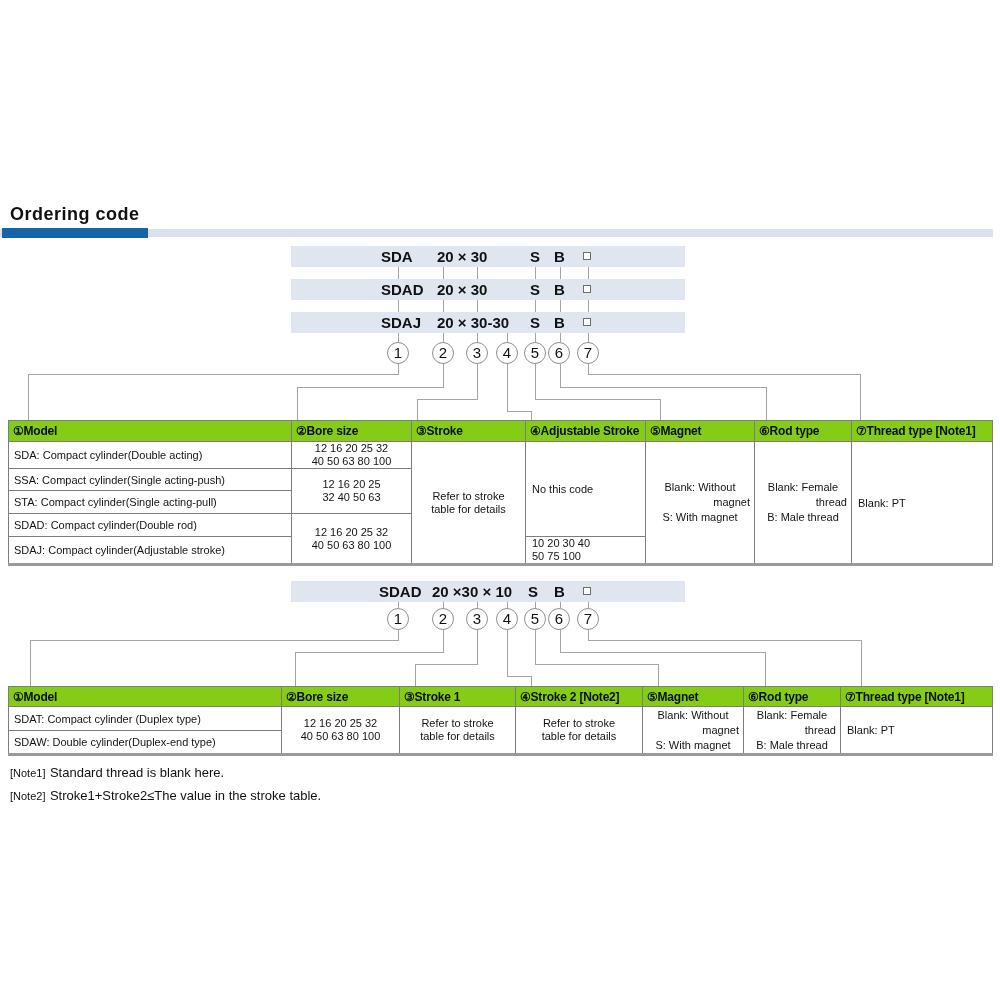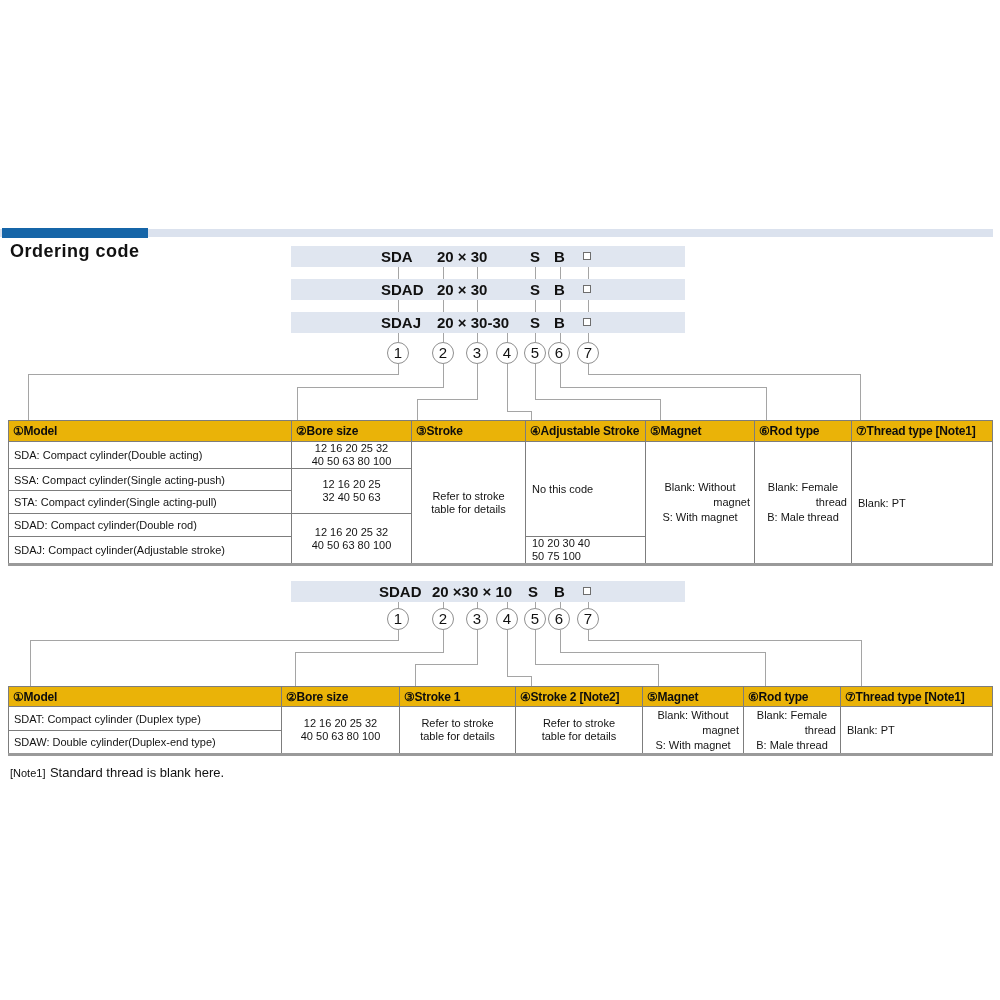--- a/index.html
+++ b/index.html
@@ -4,21 +4,21 @@
 <style>
   * { margin:0; padding:0; box-sizing:border-box; }
   html,body { background:#ffffff; }
   body {
     width:1000px; height:1000px; position:relative;
     font-family:"Liberation Sans", sans-serif; color:#1a1a1a;
     overflow:hidden;
   }
 
   
-  .page-title { position:absolute; left:10px; top:204px; font-size:18px; font-weight:bold; letter-spacing:0.5px; color:#111;margin-top:37px; }
+  .page-title { position:absolute; left:10px; top:204px; font-size:18px; font-weight:bold; letter-spacing:0.5px; color:#111; }
   .rule-light { position:absolute; left:0; top:229px; width:993px; height:8px; background:#dbe2ee; }
   .rule-dark  { position:absolute; left:2px; top:228px; width:146px; height:10px; background:#1565a8; }
 
   
   .bar { position:absolute; left:291px; width:394px; height:21px; background:#e0e6f0; }
   .bar span { position:absolute; top:0; font-weight:bold; font-size:15px; line-height:21px; white-space:nowrap; color:#111; }
   .sq { position:absolute; top:6px; width:8px; height:8px; border:1px solid #6e6e6e; background:#fff; }
 
   
   .circle {
@@ -28,21 +28,21 @@
 
   
   .connectors { position:absolute; left:0; top:0; pointer-events:none; }
 
   
   .tblwrap { position:absolute; left:8px; }
   table { border-collapse:collapse; table-layout:fixed; width:984px; background:#fff; }
   th, td { border:1px solid #7d7d7d; overflow:hidden; vertical-align:middle; }
   table { border-top:1px solid #606060; border-bottom:3px solid #9a9a9a; }
   th {
-    background:#eab308; text-align:left; font-size:12px; font-weight:bold;
+    background:#84cc16; text-align:left; font-size:12px; font-weight:bold;
     padding:0 0 0 4px; white-space:nowrap; letter-spacing:-0.2px; color:#0d0d0d;
   }
   td { font-size:11px; padding:0 4px; color:#141414; }
   td.model { padding-left:5px; white-space:nowrap; }
   td.pre { white-space:pre-line; line-height:13px; }
   td.tc { text-align:center; }
   td.tl { text-align:left; padding-left:6px; }
   td.mix { padding:0 4px; }
   td.mix .l { text-align:center; line-height:15px; }
   td.mix .r { text-align:right; line-height:15px; }
@@ -242,13 +242,17 @@
     </tr>
   </tbody>
     </table>
 </div>
 
 <div class="notes">
   <div class="note">
     <span class="ntag">[Note1]</span>
     <span class="ntxt">Standard thread is blank here.</span>
   </div>
+  <div class="note">
+    <span class="ntag">[Note2]</span>
+    <span class="ntxt">Stroke1+Stroke2≤The value in the stroke table.</span>
+  </div>
 </div>
 
 </body></html>

